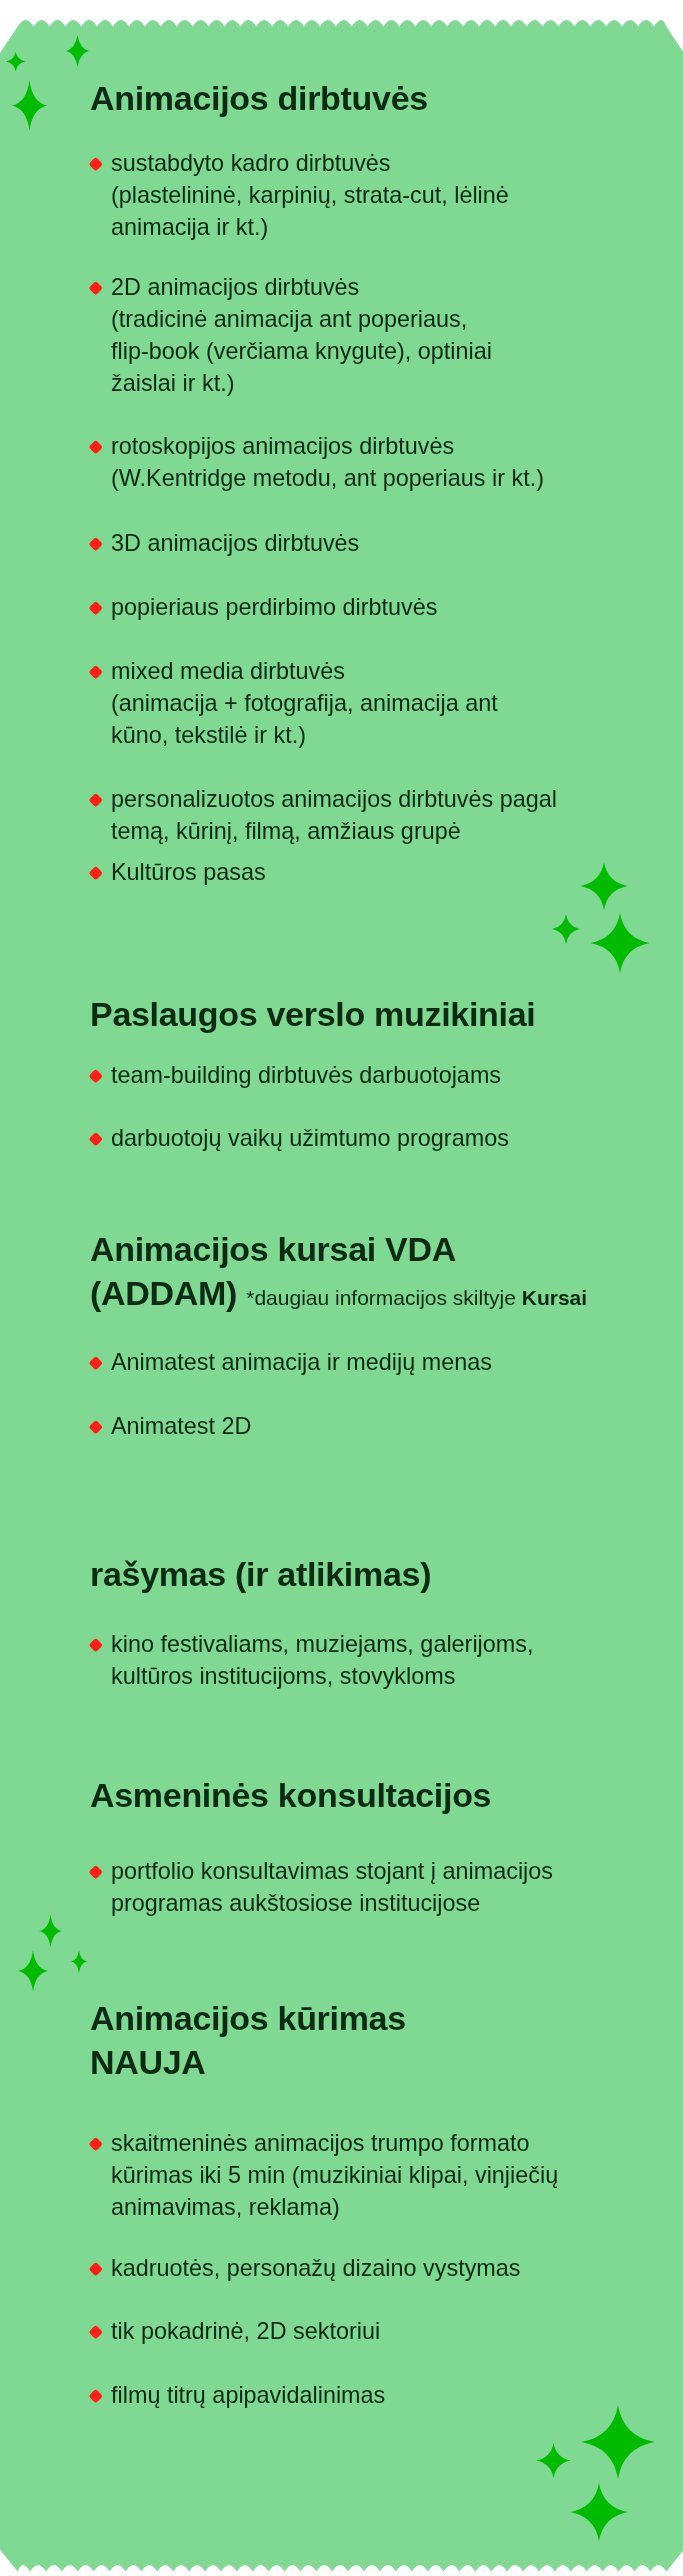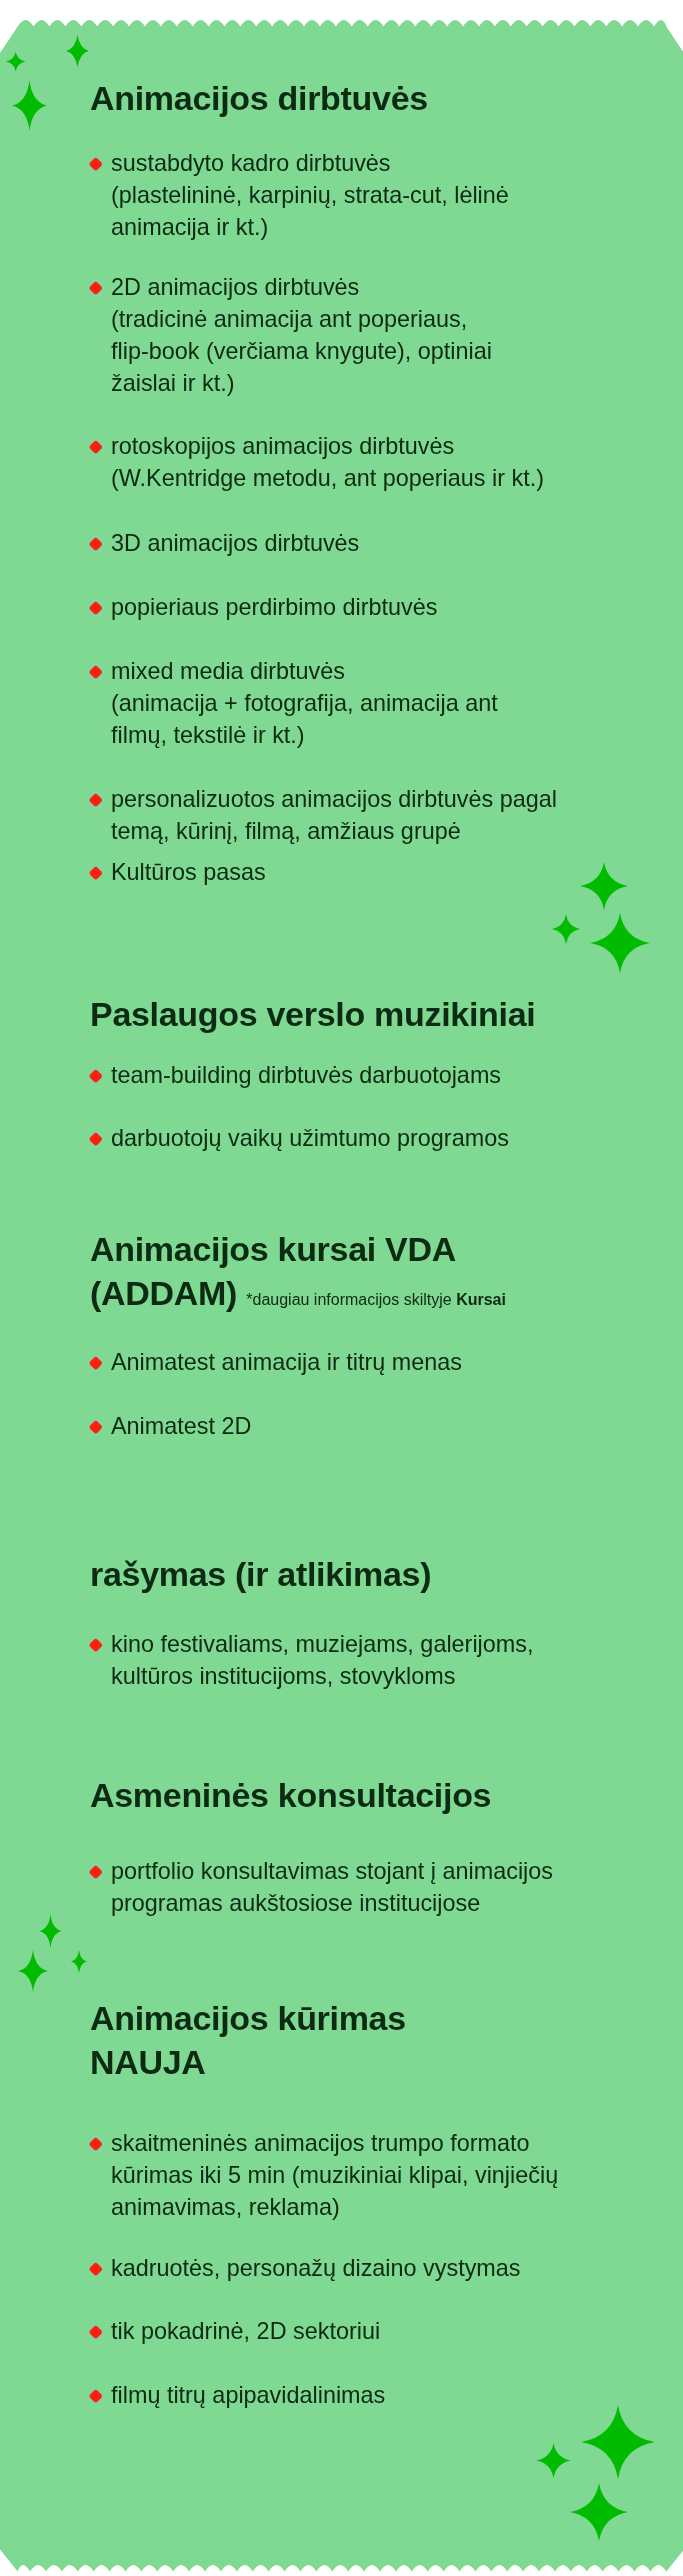--- a/index.html
+++ b/index.html
@@ -5,21 +5,21 @@
   html, body { margin:0; padding:0; background:#ffffff; }
   body { width:684px; height:2576px; position:relative; overflow:hidden;
          font-family:"Liberation Sans", sans-serif; color:#0d2a12; }
   .card { position:absolute; left:0; top:0; width:684px; height:2576px; }
   .card svg.bg { position:absolute; left:0; top:0; }
   .sparkle { position:absolute; }
   .sparkle svg { display:block; }
   .content { position:absolute; left:0; top:0; width:684px; }
   .h { position:absolute; left:90px; font-size:34px; font-weight:700; line-height:44px;
        color:#0d2a12; letter-spacing:-0.3px; margin:0; }
-  .h .note { font-size:16px; font-weight:400; letter-spacing:0; }
+  .h .note { font-size:21px; font-weight:400; letter-spacing:0; }
   .h .note b { font-weight:700; }
   .item { position:absolute; left:90px; width:530px; font-size:23.4px; line-height:32px;
           color:#0d2a12; padding-left:21px; }
   .item .dot { position:absolute; left:0; top:10.6px; width:11.5px; height:11.5px;
                background:#ff1e14; border-radius:2.7px; transform:rotate(45deg) scale(0.85,0.85); }
   .item .txt { white-space:pre-line; display:block; }
 </style>
 </head>
 <body>
 
@@ -124,21 +124,21 @@
       <span class="txt">3D animacijos dirbtuvės</span>
     </div>
   <div class="item" style="top:591px">
       <span class="dot"></span>
       <span class="txt">popieriaus perdirbimo dirbtuvės</span>
     </div>
   <div class="item" style="top:655px">
       <span class="dot"></span>
       <span class="txt">mixed media dirbtuvės
 (animacija + fotografija, animacija ant
-filmų, tekstilė ir kt.)</span>
+kūno, tekstilė ir kt.)</span>
     </div>
   <div class="item" style="top:783px">
       <span class="dot"></span>
       <span class="txt">personalizuotos animacijos dirbtuvės pagal
 temą, kūrinį, filmą, amžiaus grupė</span>
     </div>
   <div class="item" style="top:856px">
       <span class="dot"></span>
       <span class="txt">Kultūros pasas</span>
     </div>
@@ -153,21 +153,21 @@
       <span class="txt">darbuotojų vaikų užimtumo programos</span>
     </div>
 
   <h2 class="h" style="top:1227px">
     <span>Animacijos kursai VDA</span><br>
     <span>(ADDAM)</span>
     <span class="note"><span>*daugiau informacijos skiltyje </span><b>Kursai</b></span>
   </h2>
   <div class="item" style="top:1346px">
       <span class="dot"></span>
-      <span class="txt">Animatest animacija ir titrų menas</span>
+      <span class="txt">Animatest animacija ir medijų menas</span>
     </div>
   <div class="item" style="top:1410px">
       <span class="dot"></span>
       <span class="txt">Animatest 2D</span>
     </div>
 
   <h2 class="h" style="top:1508px">
     <br>
     <span>rašymas (ir atlikimas)</span>
   </h2>

